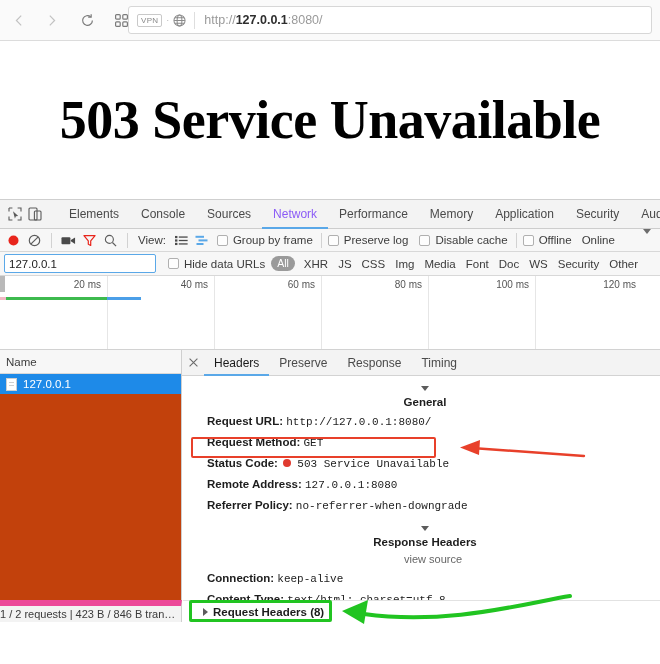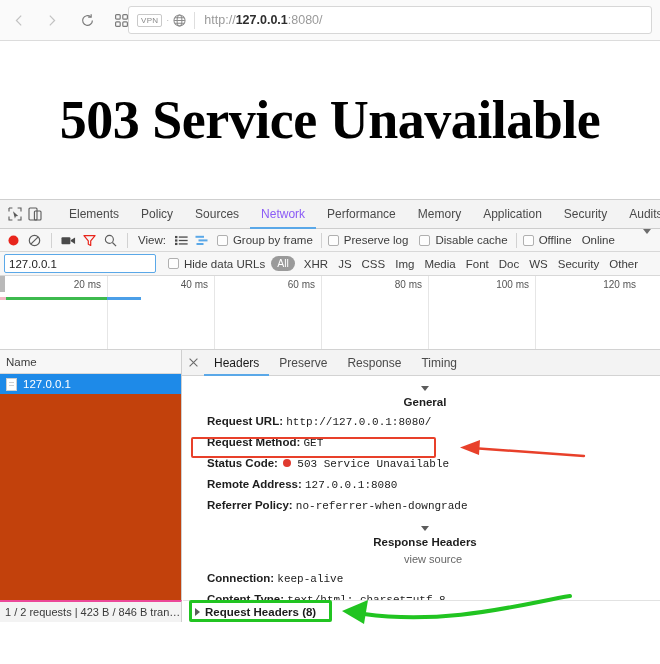--- a/index.html
+++ b/index.html
@@ -311,34 +311,33 @@
     border-radius: 2px;
     pointer-events: none;
   }
   .anno-svg { position: absolute; pointer-events: none; }
 
   
   .dt-status {
     position: absolute; left: 0; bottom: 0;
     width: 182px; height: 22px;
     background: #f3f3f3;
-    border-top: 2px solid #ec4899;
+    border-top: 6px solid #ec4899;
     border-right: 1px solid #cfcfcf;
     display: flex; align-items: center;
-    padding-left: 5px;
     font-size: 11px; color: #3a3a3a;
     white-space: nowrap; overflow: hidden;
   }
   .req-hdr-foot {
     position: absolute; left: 183px; bottom: 0;
     width: 477px; height: 22px;
     background: #ffffff;
     border-top: 1px solid #e2e2e2;
     display: flex; align-items: center; gap: 5px;
-    padding-left: 12px;
+    padding-left: 20px;
     font-size: 11.5px; font-weight: 700; color: #1d1d1d;
   }
 </style>
 </head>
 <body>
 
 <div id="root">
 
   <div class="browser-bar">
     <div class="nav-btn dim">
@@ -395,21 +394,21 @@
         </svg>
       </div>
       <div class="dt-tool-ico">
         <svg width="14" height="14" viewBox="0 0 14 14">
           <rect x="1" y="1" width="8" height="12" rx="1" fill="none" stroke="currentColor" stroke-width="1.1"></rect>
           <rect x="6.4" y="4" width="6.6" height="9" rx="1" fill="none" stroke="currentColor" stroke-width="1.1"></rect>
         </svg>
       </div>
       <div class="dt-div"></div>
       <div class="dt-tab">Elements</div>
-      <div class="dt-tab">Policy</div>
+      <div class="dt-tab">Console</div>
       <div class="dt-tab">Sources</div>
       <div class="dt-tab active">Network</div>
       <div class="dt-tab">Performance</div>
       <div class="dt-tab">Memory</div>
       <div class="dt-tab">Application</div>
       <div class="dt-tab">Security</div>
       <div class="dt-tab">Audits</div>
     </div>
 
     <div class="dt-toolbar">

